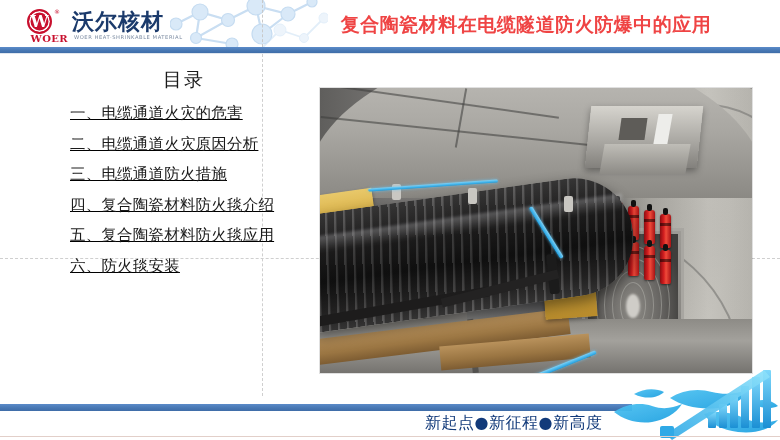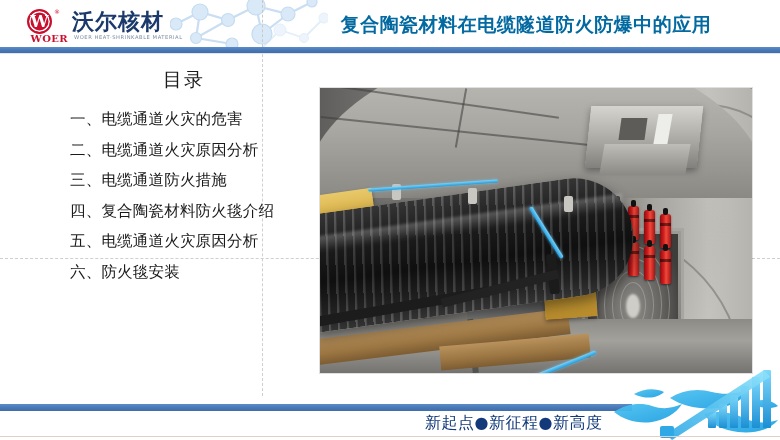--- a/index.html
+++ b/index.html
@@ -43,40 +43,40 @@
     position:absolute; left:50px; top:25px; font-size:5.2px; color:#7a8aa0;
     letter-spacing:.55px; white-space:nowrap;
   }
 
   .hdr-divider {
     position:absolute; left:262px; top:0px; width:0; height:47px;
     border-left:1px dashed #c9c9c9;
   }
   .hdr-title {
     position:absolute; left:286px; top:8px; width:480px; height:32px;
-    font-size:19px; font-weight:bold; color:#0369a1; line-height:32px;
+    font-size:19px; font-weight:bold; color:#ef4444; line-height:32px;
     text-align:center; letter-spacing:.5px; white-space:nowrap;
   }
   .hdr-blue-bar {
     position:absolute; left:0; top:47px; width:780px; height:6px;
     background:linear-gradient(180deg,#5b8bc9 0%,#4878b4 55%,#3f6da8 100%);
   }
   .hdr-thin { position:absolute; left:0; top:53px; width:780px; height:1px; background:#dfe6ef; }
 
   
   .guide-v { position:absolute; left:262px; top:54px; width:0; height:342px; border-left:1px dashed #cfcfcf; }
   .guide-h { position:absolute; left:0; top:258px; width:780px; height:0; border-top:1px dashed #cfcfcf; }
 
   
   .toc { position:absolute; left:60px; top:64px; width:262px; }
   .toc-title {
     font-size:19px; color:#1a1a1a; text-align:center; width:200px; margin-left:24px;
     line-height:30px; letter-spacing:2px;
   }
-  .toc-list { margin-top:10px; }
+  .toc-list { margin-top:4px;text-decoration:underline; }
   .toc-item {
     font-size:15.5px; color:#1a1a1a; line-height:30.5px; white-space:nowrap;
     padding-left:10px; letter-spacing:.2px;
   }
 
   
   .photo {
     position:absolute; left:320px; top:88px; width:432px; height:285px;
     overflow:hidden; background:#6e6e6e;
     box-shadow:0 0 0 1px rgba(0,0,0,.12);
@@ -260,21 +260,21 @@
   <div class="guide-v"></div>
   <div class="guide-h"></div>
 
   <div class="toc">
     <div class="toc-title">目录</div>
     <div class="toc-list">
       <div class="toc-item">一、电缆通道火灾的危害</div>
       <div class="toc-item">二、电缆通道火灾原因分析</div>
       <div class="toc-item">三、电缆通道防火措施</div>
       <div class="toc-item">四、复合陶瓷材料防火毯介绍</div>
-      <div class="toc-item">五、电缆通道火灾原因分析</div>
+      <div class="toc-item">五、复合陶瓷材料防火毯应用</div>
       <div class="toc-item">六、防火毯安装</div>
     </div>
   </div>
 
   <div class="photo">
     <div class="ph tun-bg"></div>
     <div class="ph wall-left"></div>
     <div class="ph wall-right"></div>
 
     <div class="ph ring" style="right:-120px; top:-40px; width:330px; height:370px;"></div>

